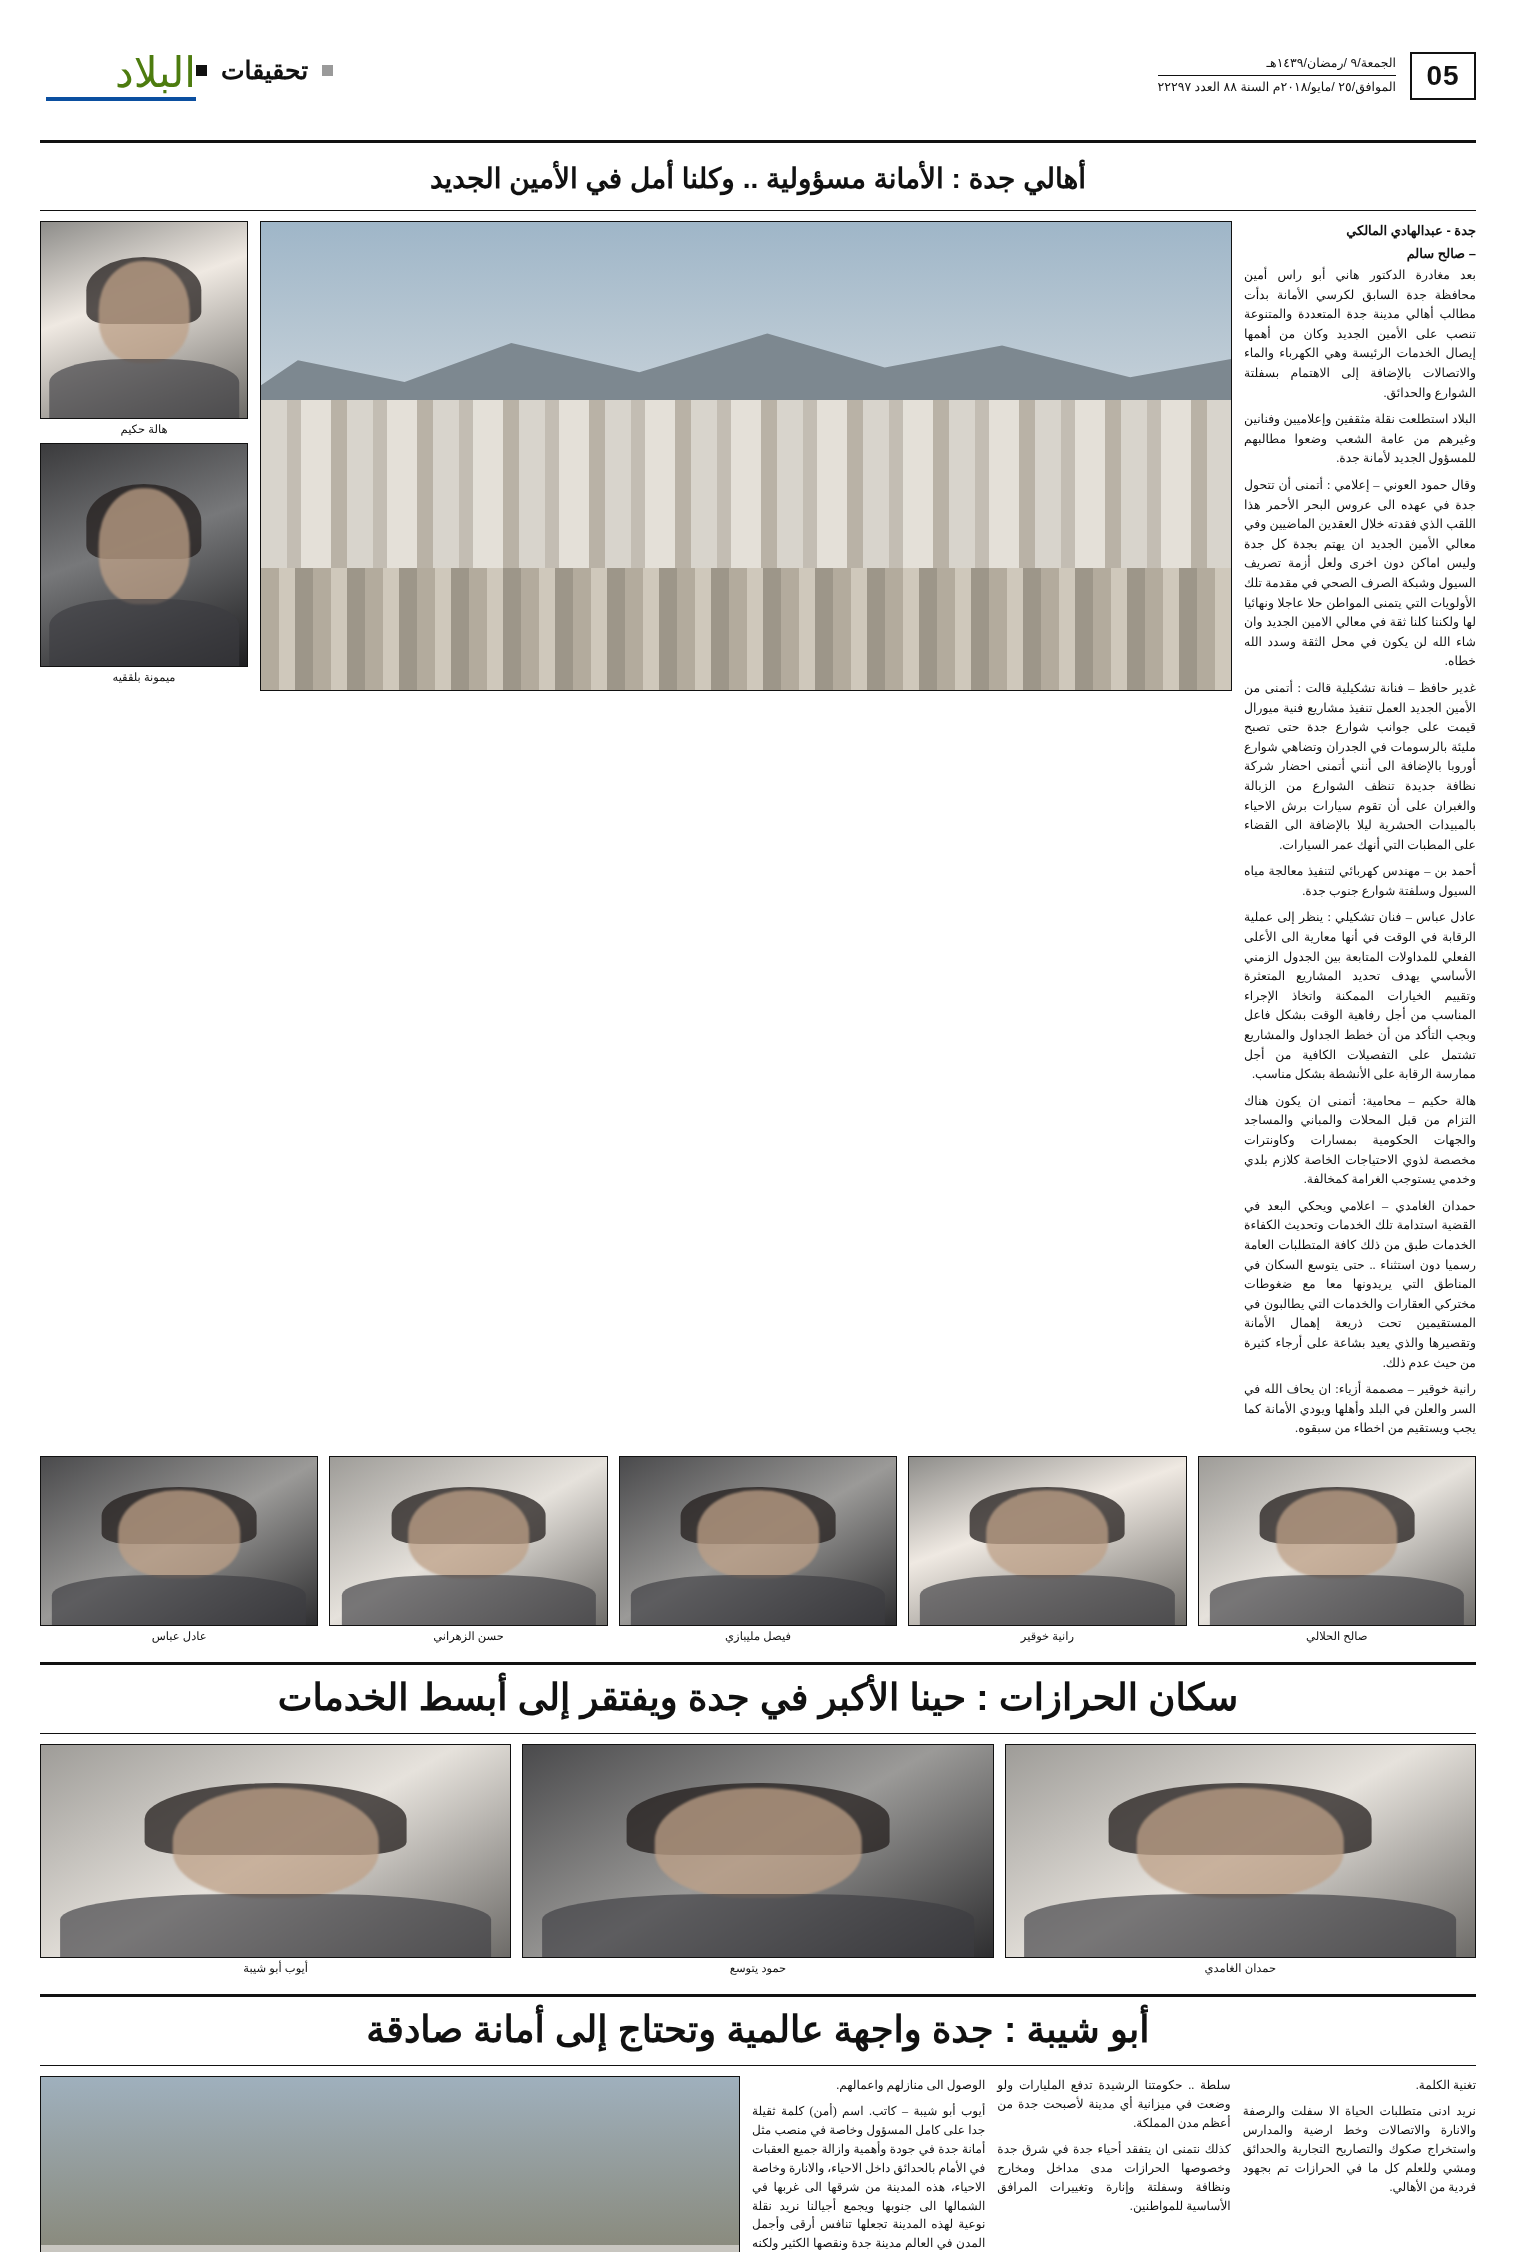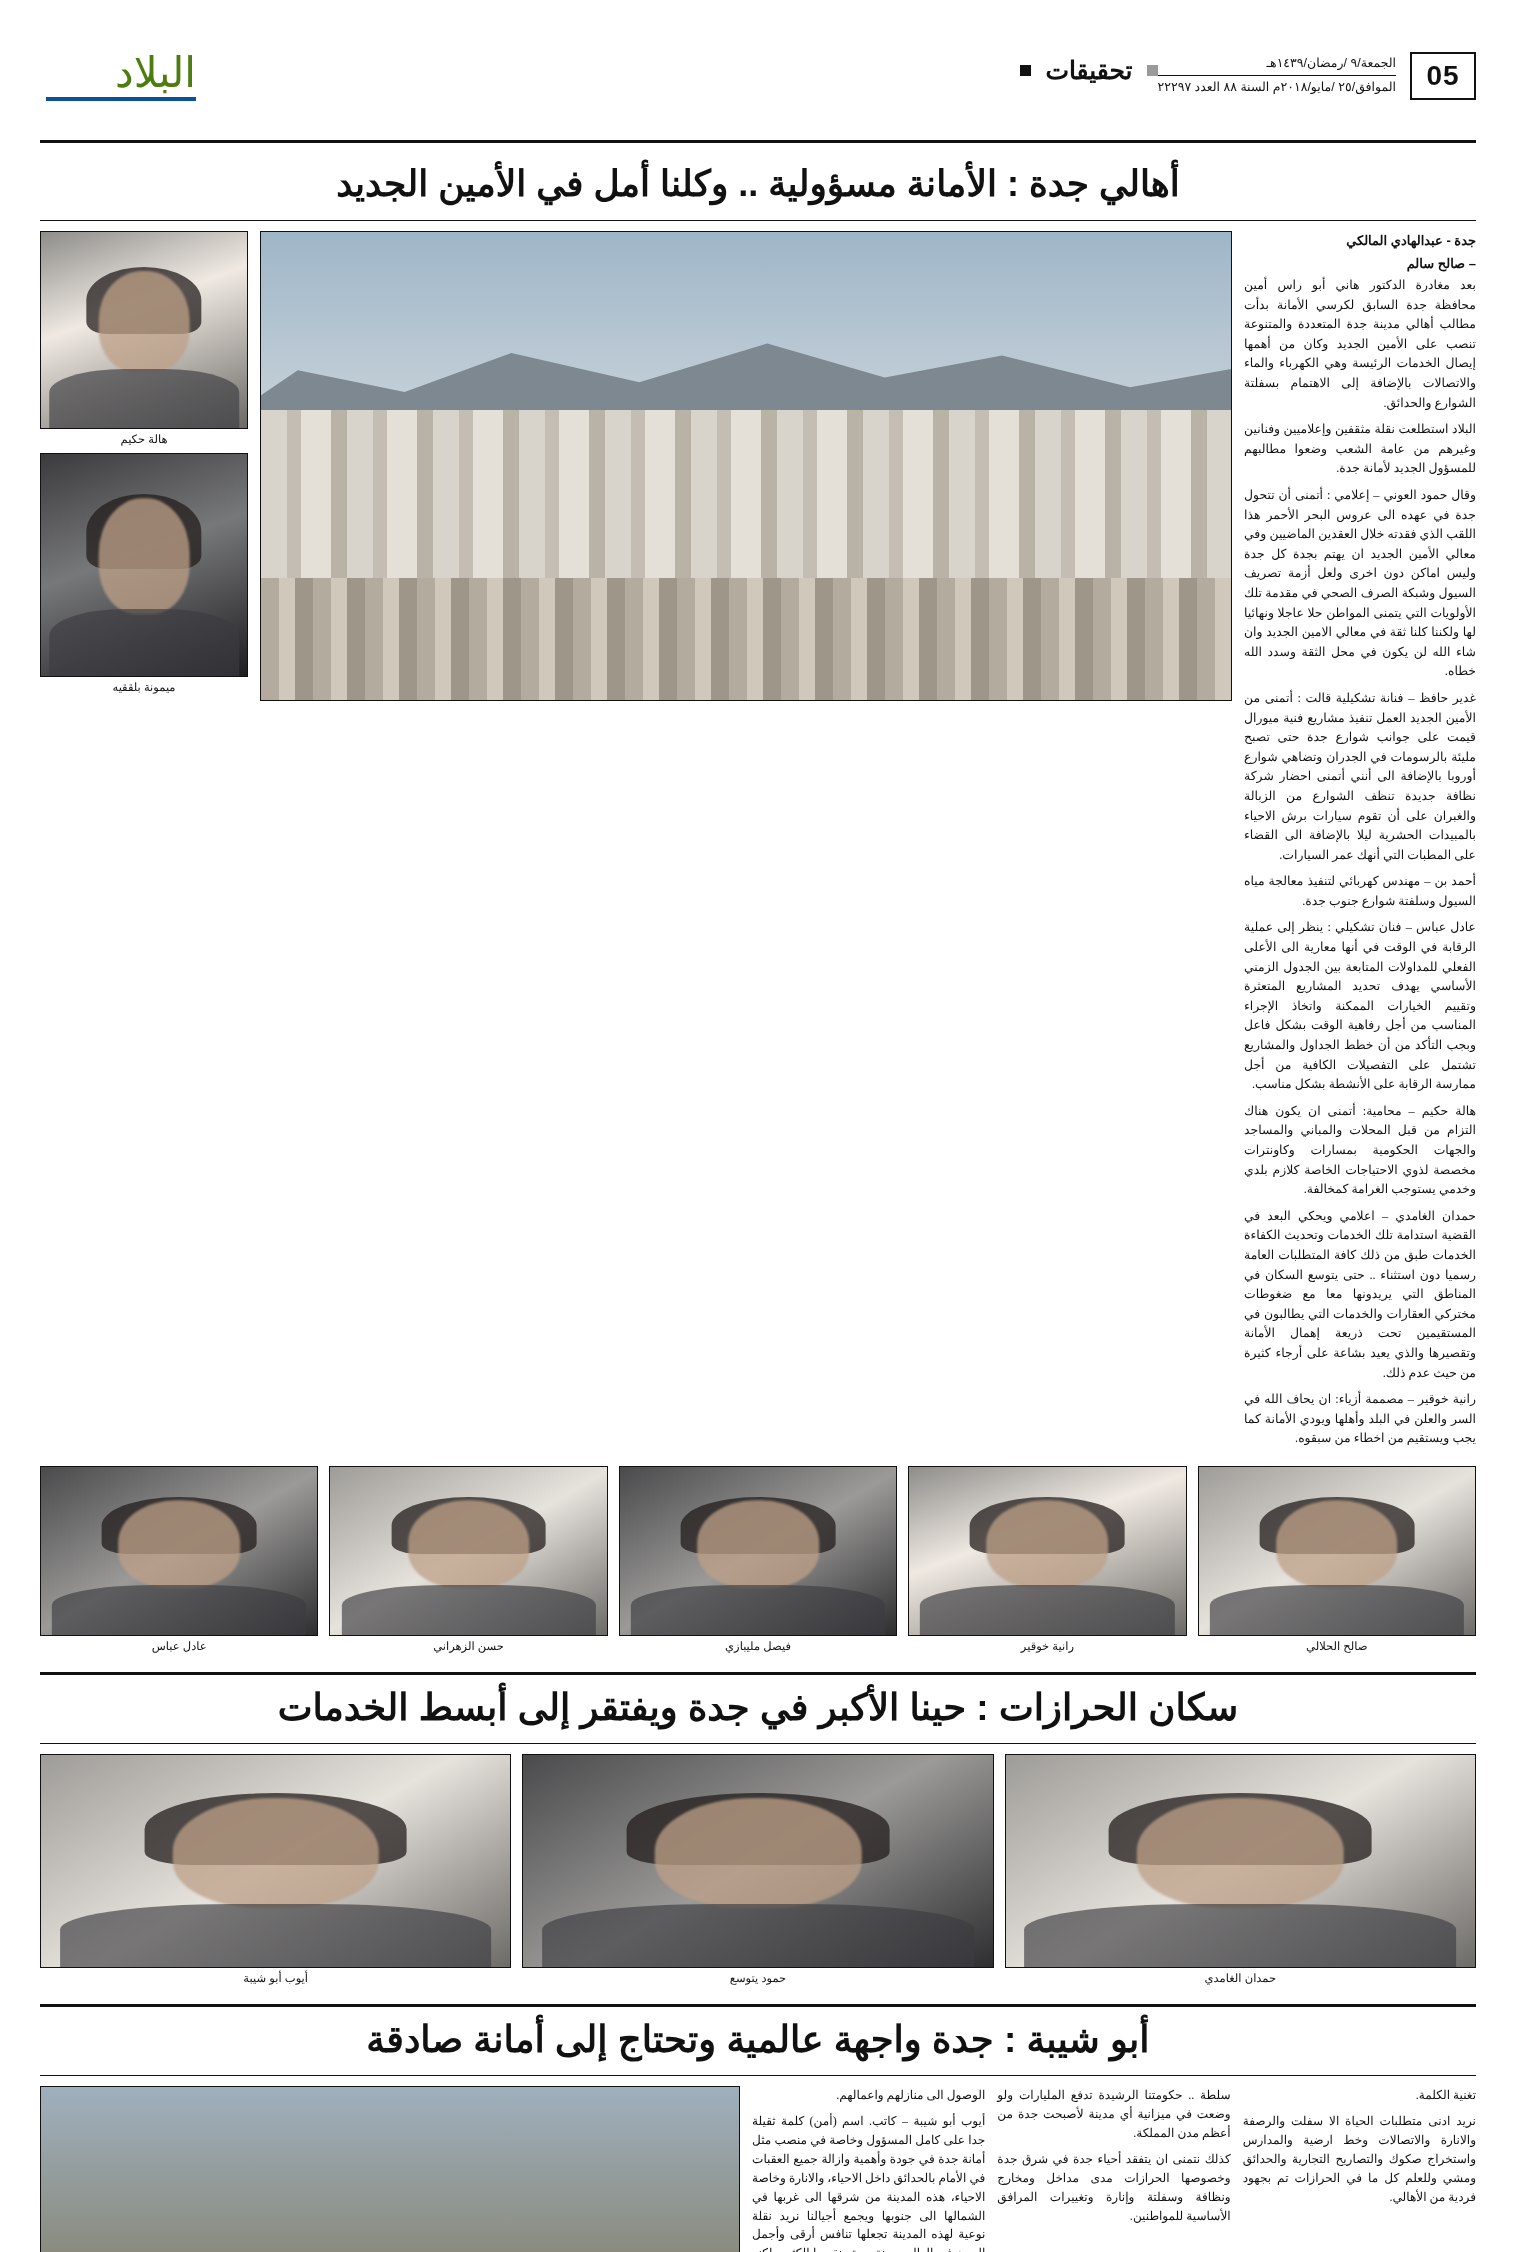--- a/index.html
+++ b/index.html
@@ -6,32 +6,32 @@
   body{width:1516px;height:2252px;font-family:"Liberation Serif", serif;color:#111;}
   .page{position:relative;width:1516px;height:2252px;background:#fff;box-sizing:border-box;padding:0 40px;}
 
   
   .masthead{display:flex;align-items:flex-start;justify-content:space-between;height:78px;padding-top:52px;}
   .mh-left{display:flex;align-items:center;gap:14px;}
   .pagebox{border:2px solid #111;width:62px;height:44px;display:flex;align-items:center;justify-content:center;font-family:"Liberation Sans",sans-serif;font-size:28px;font-weight:bold;letter-spacing:1px;}
   .dateblock{text-align:right;font-size:12.5px;line-height:1.55;font-family:"Liberation Sans",sans-serif;border-bottom:0;}
   .dateblock div{border-bottom:1px solid #111;padding-bottom:1px;margin-bottom:2px;}
   .dateblock div:last-child{border-bottom:none;margin-bottom:0;}
-  .mh-center{flex:1;display:flex;align-items:center;justify-content:flex-start;gap:14px;padding-top:4px;}
+  .mh-center{flex:1;display:flex;align-items:center;justify-content:flex-end;gap:14px;padding-top:4px;}
   .sect-title{font-family:"Liberation Sans",sans-serif;font-size:25px;font-weight:bold;letter-spacing:1px;}
   .sq{width:11px;height:11px;background:#111;display:inline-block;}
   .sq.light{background:#9a9a9a;}
   .logo{color:#4d7c0f;font-family:"Liberation Sans",sans-serif;font-size:42px;font-weight:normal;line-height:1;padding-left:6px;}
   .logo .bar{display:block;height:4px;background:#0b4fa0;margin-top:3px;width:150px;}
 
   .rulefull{height:3px;background:#111;margin-top:10px;}
 
   
   .headline{font-family:"Liberation Sans",sans-serif;font-weight:bold;text-align:center;line-height:1.25;}
-  .h1{font-size:36px;padding:18px 0 14px;letter-spacing:0px;}
+  .h1{font-size:28px;padding:18px 0 14px;letter-spacing:0px;}
   .thinrule{height:1px;background:#111;margin-bottom:10px;}
 
   
   .toparea{display:flex;gap:12px;}
   .col-photos{width:208px;flex:0 0 208px;}
   .photo{border:1px solid #111;background:#d9d9d9;position:relative;overflow:hidden;}
   .cap{text-align:center;font-size:11.5px;font-family:"Liberation Sans",sans-serif;padding:3px 0 7px;}
   .bigpic{flex:1;border:1px solid #111;background:#cfcfcf;height:468px;position:relative;overflow:hidden;}
   .col-text{width:232px;flex:0 0 232px;font-size:12.4px;line-height:1.58;text-align:justify;}
   .col-text p{margin:0 0 7px;}

